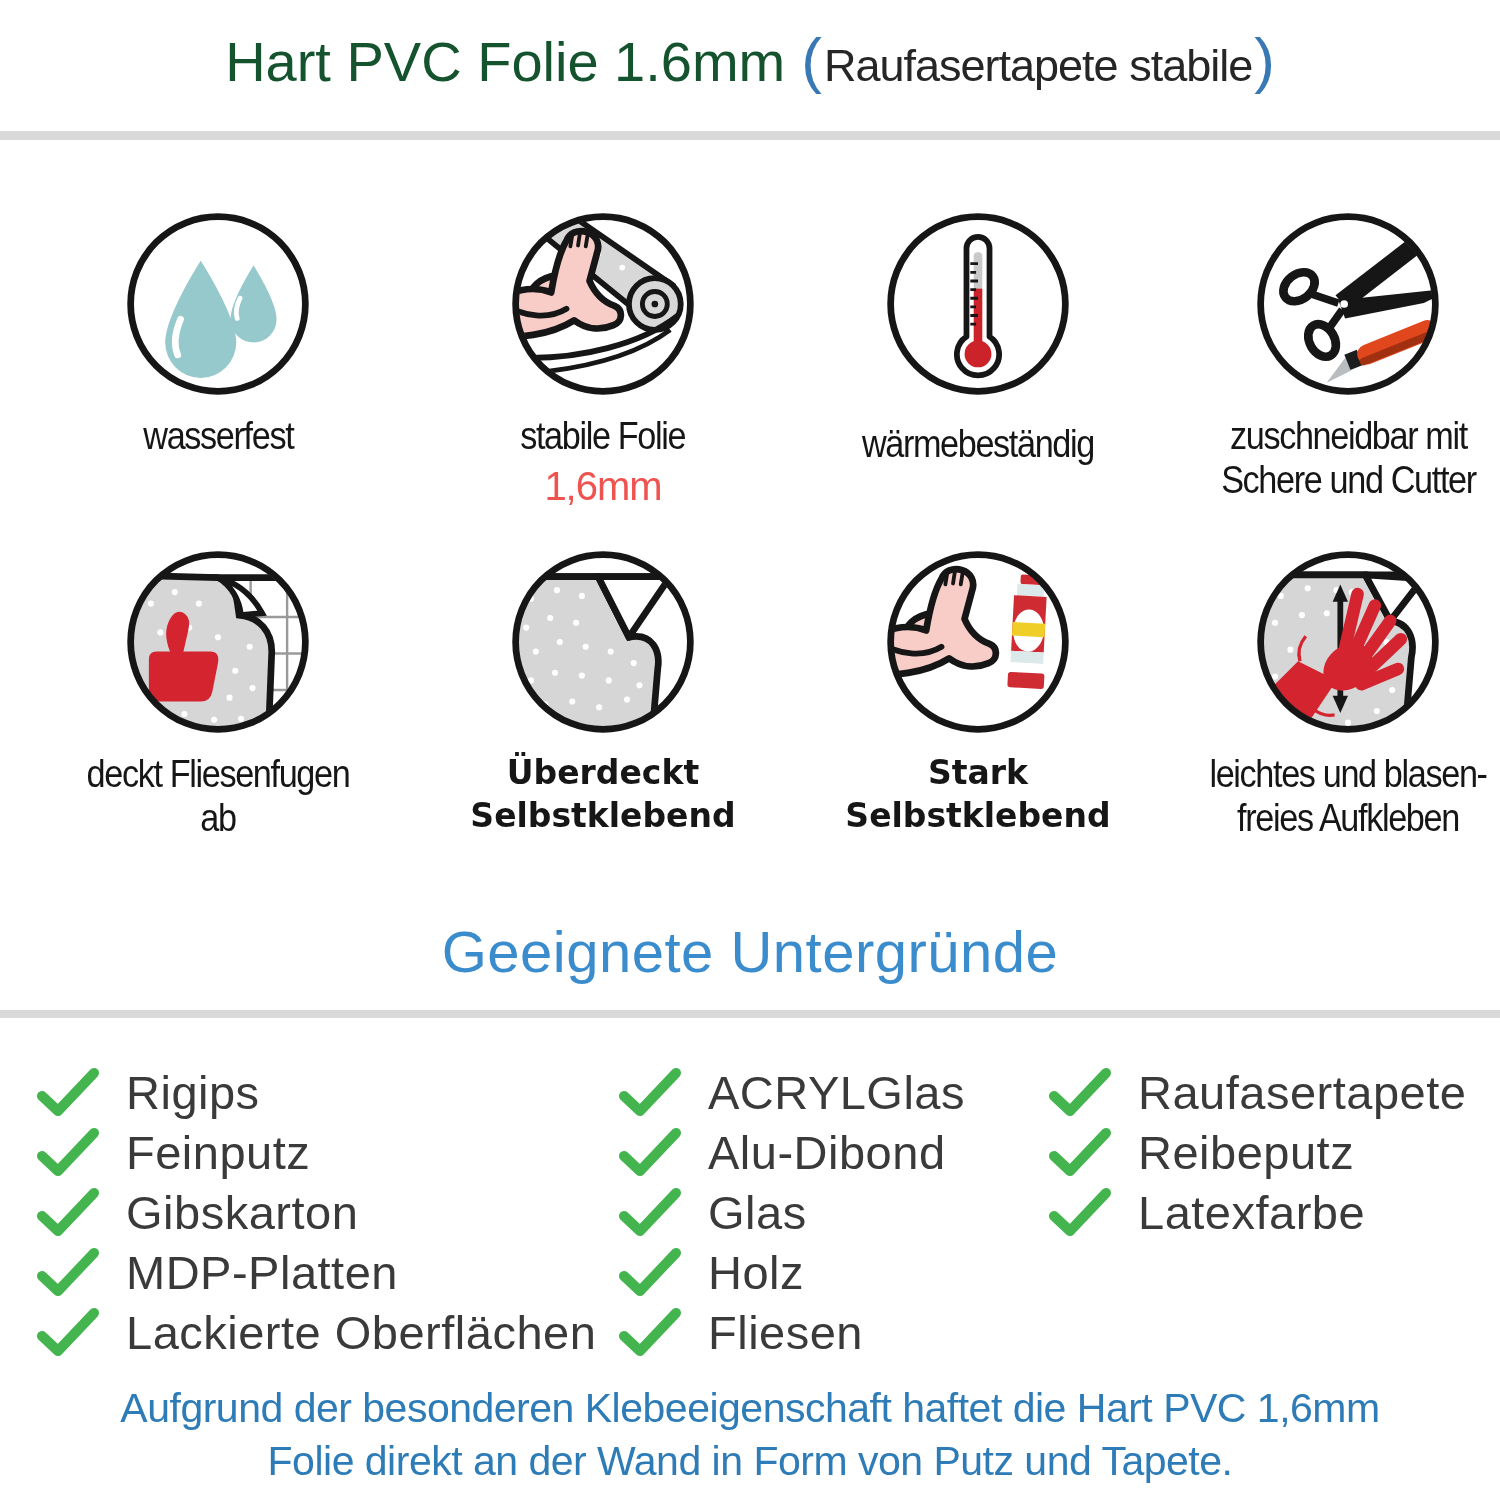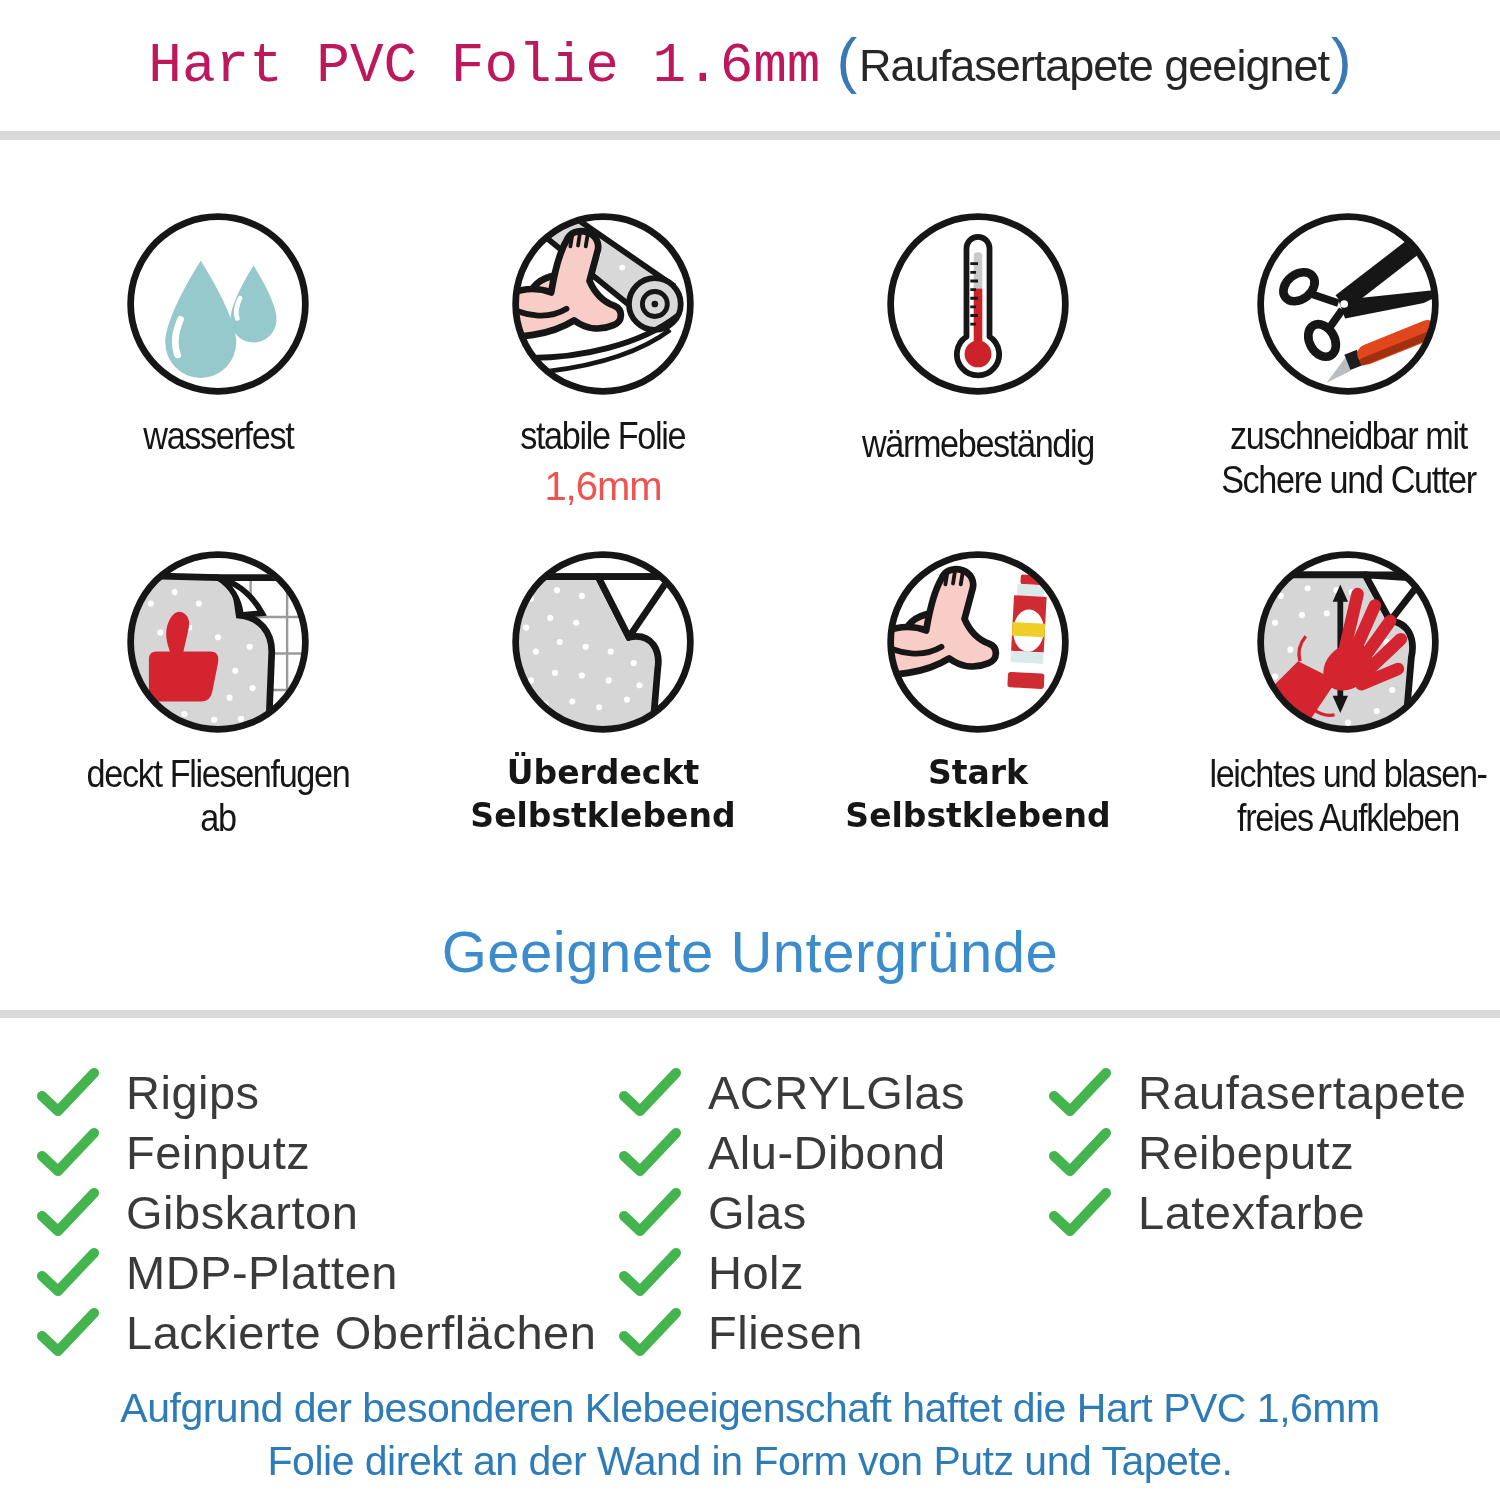--- a/index.html
+++ b/index.html
@@ -1,21 +1,21 @@
 <!DOCTYPE html>
 <html><head>
 <meta charset="utf-8">
 <style>
   html,body{margin:0;padding:0;background:#fff;}
   .canvas{position:relative;width:1500px;height:1500px;background:#fff;overflow:hidden;
           font-family:"Liberation Sans",sans-serif;}
   
   .title-row{position:absolute;top:24px;left:0;width:100%;display:flex;
              justify-content:center;align-items:baseline;white-space:nowrap;}
-  .t-main{font-family:Liberation Mono, monospace;font-size:56px;color:#be185d;}
+  .t-main{font-family:Liberation Sans, sans-serif;font-size:56px;color:#14532d;}
   .t-paren{font-size:62px;color:#3878b4;font-weight:400;}
   .t-paren.open{margin-left:16px;margin-right:2px;}
   .t-paren.close{margin-left:2px;}
   .t-note{font-size:45px;color:#262626;letter-spacing:-1px;}
   .divider{position:absolute;left:0;width:100%;background:#d9d9d9;}
   #div1{top:131px;height:9px;}
   #div2{top:1010px;height:8px;}
   
   .feature{position:absolute;display:flex;flex-direction:column;align-items:center;margin-left:48px;}
   .f-icon{width:192px;height:192px;}
@@ -47,21 +47,21 @@
           font-size:41px;line-height:53px;color:#2e7cb7;letter-spacing:-0.5px;}
 </style>
 </head>
 <body>
 
 <div class="canvas">
 
   <div class="title-row">
     <span class="t-main">Hart PVC Folie 1.6mm</span>
     <span class="t-paren open">(</span>
-    <span class="t-note">Raufasertapete geeignet</span>
+    <span class="t-note">Raufasertapete stabile</span>
     <span class="t-paren close">)</span>
   </div>
   <div class="divider" id="div1"></div>
 
   <div class="feature" id="f1">
     <svg class="f-icon" viewBox="0 0 200 200">
       <path d="M82,55 C82,55 45,112 45,140 a37,37 0 0 0 74,0 C119,112 82,55 82,55 Z" fill="#96c9cc"></path>
       <path d="M137,60 C137,60 113,97 113,116 a24,24 0 0 0 48,0 C161,97 137,60 137,60 Z" fill="#96c9cc"></path>
       <path d="M61,116 C55,130 54,143 58,153" stroke="#fff" stroke-width="7" fill="none" stroke-linecap="round"></path>
       <path d="M123,94 C119,102 118,109 120,115" stroke="#fff" stroke-width="5" fill="none" stroke-linecap="round"></path>

